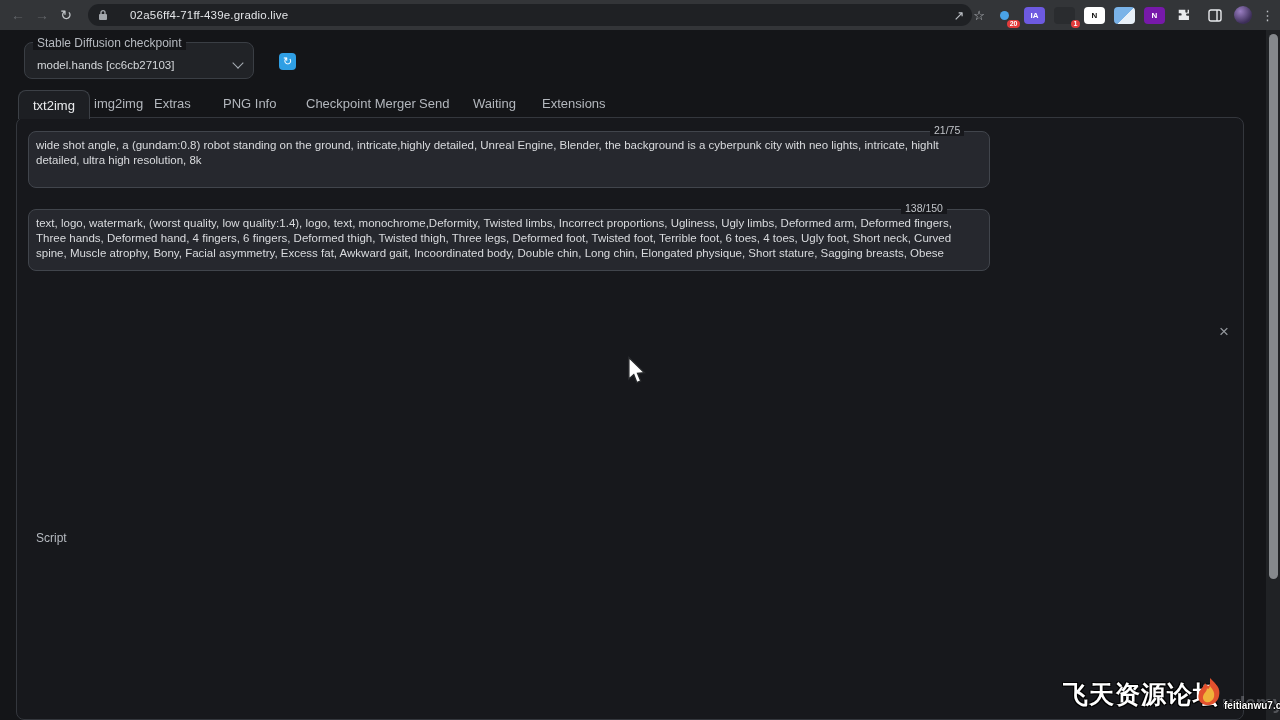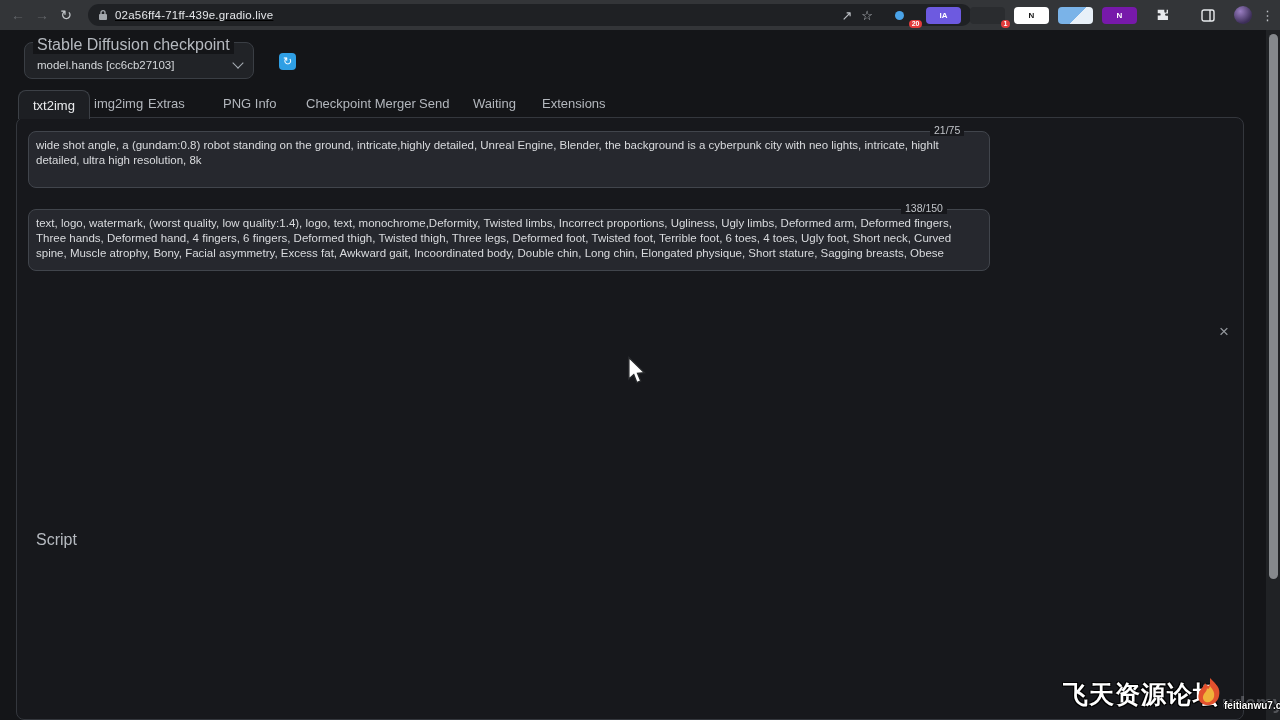--- a/index.html
+++ b/index.html
@@ -8,34 +8,34 @@
     position:relative; width:1280px; height:720px; overflow:hidden;
     background:#141518; font-family:"Liberation Sans", sans-serif;
     -webkit-font-smoothing:antialiased;
   }
   .abs { position:absolute; }
 
   
   .chrome { position:absolute; left:0; top:0; width:1280px; height:30px; background:#333538; display:flex; align-items:center; }
   .nav-btn { width:24px; text-align:center; font-size:14px; color:#9aa0a6; cursor:default; }
   .nav-btn.dim { color:#626569; }
-  .url-pill { position:absolute; left:88px; top:4px; width:884px; height:22px; background:#1f2124; border-radius:11px; display:flex; align-items:center; padding:0 10px; gap:7px;text-decoration:underline; }
+  .url-pill { position:absolute; left:88px; top:4px; width:884px; height:22px; background:#1f2124; border-radius:11px; display:flex; align-items:center; padding:0 10px; gap:22px; }
   .url-text { color:#e3e5e8; font-size:11.5px; letter-spacing:.2px; }
   .chrome-right { position:absolute; right:6px; top:0; height:30px; display:flex; align-items:center; gap:9px; }
-  .ext { width:35px; height:17px; border-radius:4px; font-size:8px; font-weight:bold; display:flex; align-items:center; justify-content:center; position:relative; color:#fff; }
+  .ext { width:21px; height:17px; border-radius:4px; font-size:8px; font-weight:bold; display:flex; align-items:center; justify-content:center; position:relative; color:#fff; }
   .badge { position:absolute; right:-5px; bottom:-4px; background:#e33b3b; color:#fff; font-size:7px; font-weight:bold; border-radius:5px; padding:0.5px 2.5px; }
   .glyph { color:#bdc1c6; font-size:13px; }
 
   
   .sb-track { position:absolute; right:0; top:30px; width:14px; height:690px; background:#202225; }
   .sb-thumb { position:absolute; right:2px; top:4px; width:9px; height:545px; background:#85888c; border-radius:5px; }
 
   
   .group { position:absolute; border:1px solid #303439; border-radius:8px; }
-  .notch { position:absolute; top:-7px; left:8px; font-size:16px; color:#b6bac0; background:#17181c; padding:0 4px; white-space:nowrap; }
+  .notch { position:absolute; top:-7px; left:8px; font-size:12px; color:#b6bac0; background:#17181c; padding:0 4px; white-space:nowrap; }
   .notch.on-page { background:#141518; }
   .inputbox { position:absolute; background:#26282e; border:1px solid #41454c; border-radius:8px; color:#d6d9dc; }
   .numbox { position:absolute; background:#26282e; border:1px solid #41454c; border-radius:6px; color:#d6d9dc; font-size:11.5px; text-align:center; line-height:19px; }
   .sel-value { position:absolute; left:12px; top:50%; transform:translateY(-50%); font-size:12px; color:#d4d7da; }
   .chev { position:absolute; width:9px; height:9px; }
   .chev::before { content:""; position:absolute; left:0; top:0; width:7px; height:7px; border-right:1.5px solid #a7adb4; border-bottom:1.5px solid #a7adb4; transform:rotate(45deg); }
   .label { position:absolute; font-size:11px; color:#b6bac0; white-space:nowrap; }
   .slider { position:absolute; height:7px; background:#595e65; border-radius:4px; }
   .sl-fill { position:absolute; left:0; top:0; height:100%; background:#a9c1ea; border-radius:4px; }
   .sl-handle { position:absolute; top:50%; width:15px; height:15px; background:#84a7e2; border-radius:50%; transform:translate(-50%,-50%); }
@@ -119,21 +119,21 @@
 
   <div class="group" style="left:24px;top:42px;width:230px;height:37px;border-color:#3a3e44;background:#212327">
     <span class="notch on-page">Stable Diffusion checkpoint</span>
     <span class="sel-value" style="top:62%;font-size:11.5px">model.hands [cc6cb27103]</span>
     <span class="chev" style="right:10px;top:16px"></span>
   </div>
   <div class="bluebtn" style="left:279px;top:53px;width:17px;height:17px">↻</div>
 
   <div class="tab active" style="left:18px">txt2img</div>
   <div class="tab" style="left:94px">img2img</div>
-  <div class="tab" style="left:148px">Extras</div>
+  <div class="tab" style="left:154px">Extras</div>
   <div class="tab" style="left:223px">PNG Info</div>
   <div class="tab" style="left:306px">Checkpoint Merger</div>
   <div class="tab" style="left:419px">Send</div>
   <div class="tab" style="left:473px">Waiting</div>
   <div class="tab" style="left:542px">Extensions</div>
 
   <div class="panel"></div>
 
   <span class="counter" style="left:930px;top:124px">21/75</span>
   <div class="inputbox" style="left:28px;top:131px;width:962px;height:57px;z-index:1"></div>

